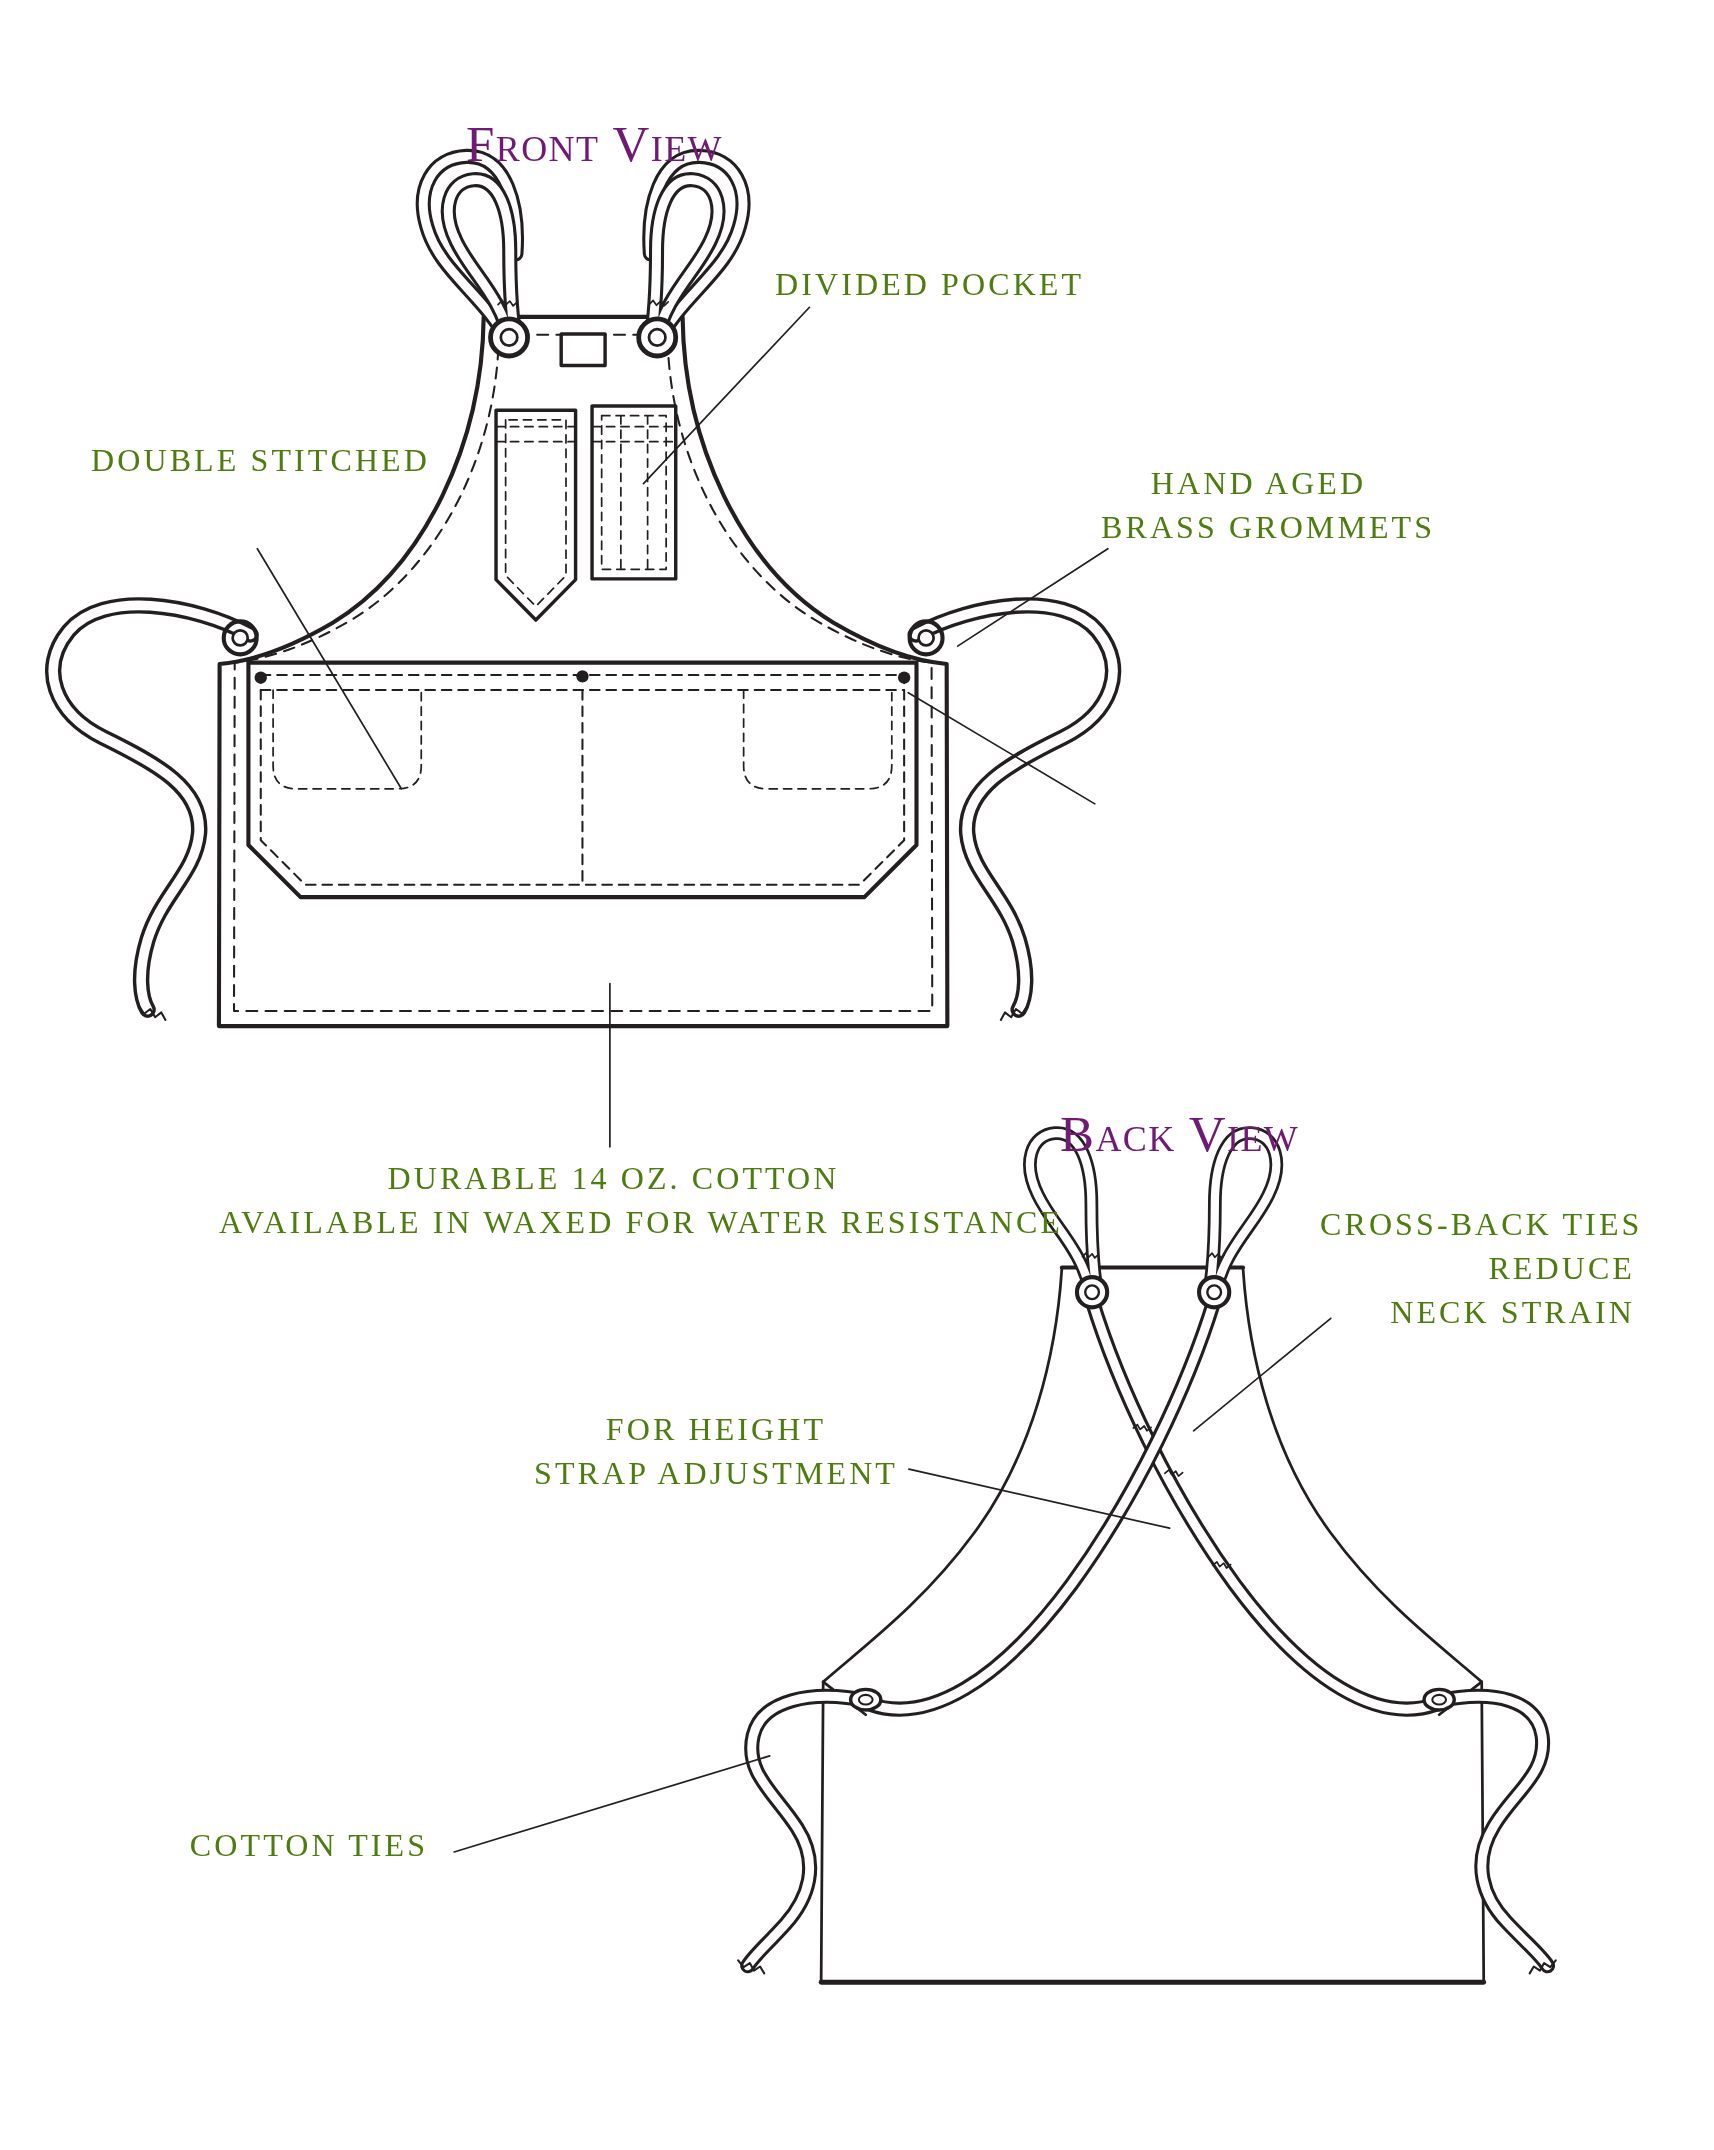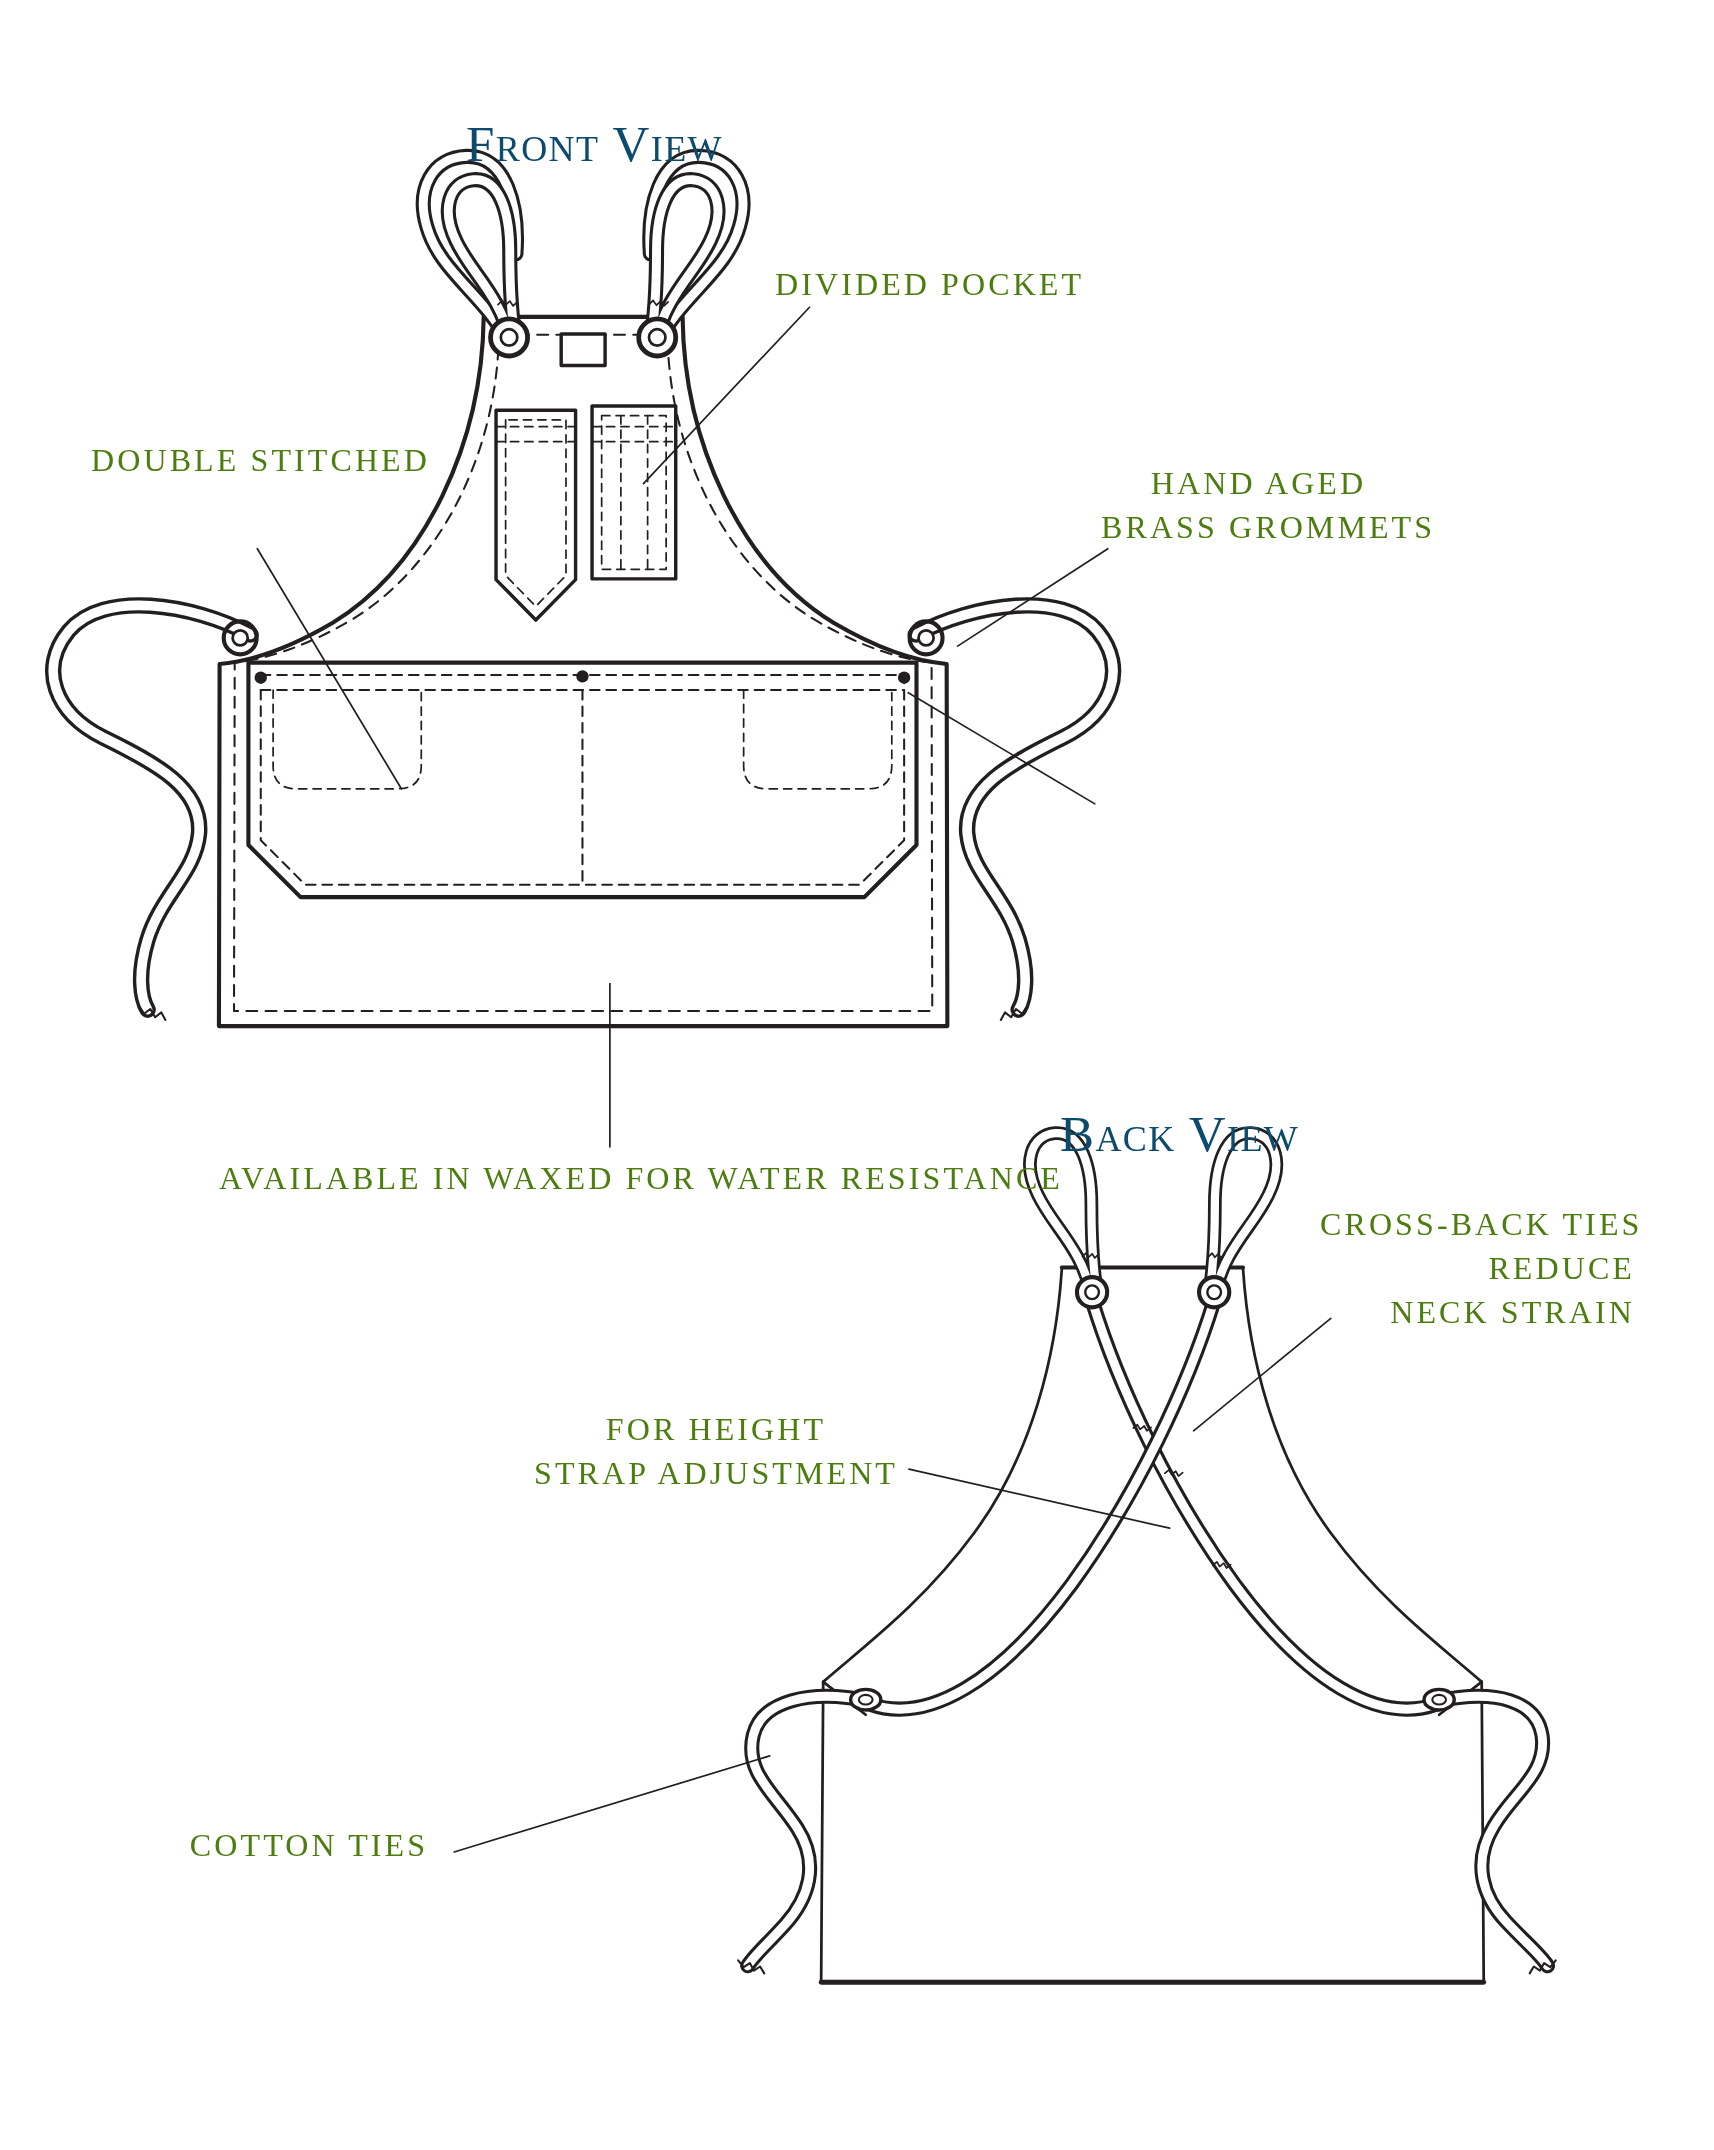--- a/index.html
+++ b/index.html
@@ -9,21 +9,21 @@
     font-family:"Liberation Serif", serif;
     color:#2d292a;
   }
   #canvas{position:relative;width:1715px;height:2151px;overflow:hidden;background:#ffffff;}
   #drawing{position:absolute;left:0;top:0;width:1715px;height:2151px;}
   .view-title{
     position:absolute;
     font-variant:small-caps;
     font-size:51px;
     letter-spacing:1.4px;
-    color:#0c4a6e;
+    color:#701a75;
     text-align:right;
     white-space:nowrap;
   }
   .callout{
     position:absolute;
     font-size:32px;
     letter-spacing:3.1px;
     color:#4d7c0f;
     text-align:center;
     line-height:44px;
@@ -187,20 +187,21 @@
     <div>DOUBLE STITCHED</div>
   </div>
 
   <div class="callout" style="left:1101px;top:461px;width:315px;">
     <div>HAND AGED</div>
     <div>BRASS GROMMETS</div>
   </div>
 
 
   <div class="callout" style="left:219px;top:1156px;width:789px;">
+    <div>DURABLE 14 OZ. COTTON</div>
     <div>AVAILABLE IN WAXED FOR WATER RESISTANCE</div>
   </div>
 
   <div class="view-title" style="left:1060px;top:1085px;width:233px;margin-top:20px;">Back View</div>
 
   <div class="callout" style="left:1320px;top:1202px;width:315px;text-align:right;">
     <div>CROSS-BACK TIES</div>
     <div>REDUCE</div>
     <div>NECK STRAIN</div>
   </div>

